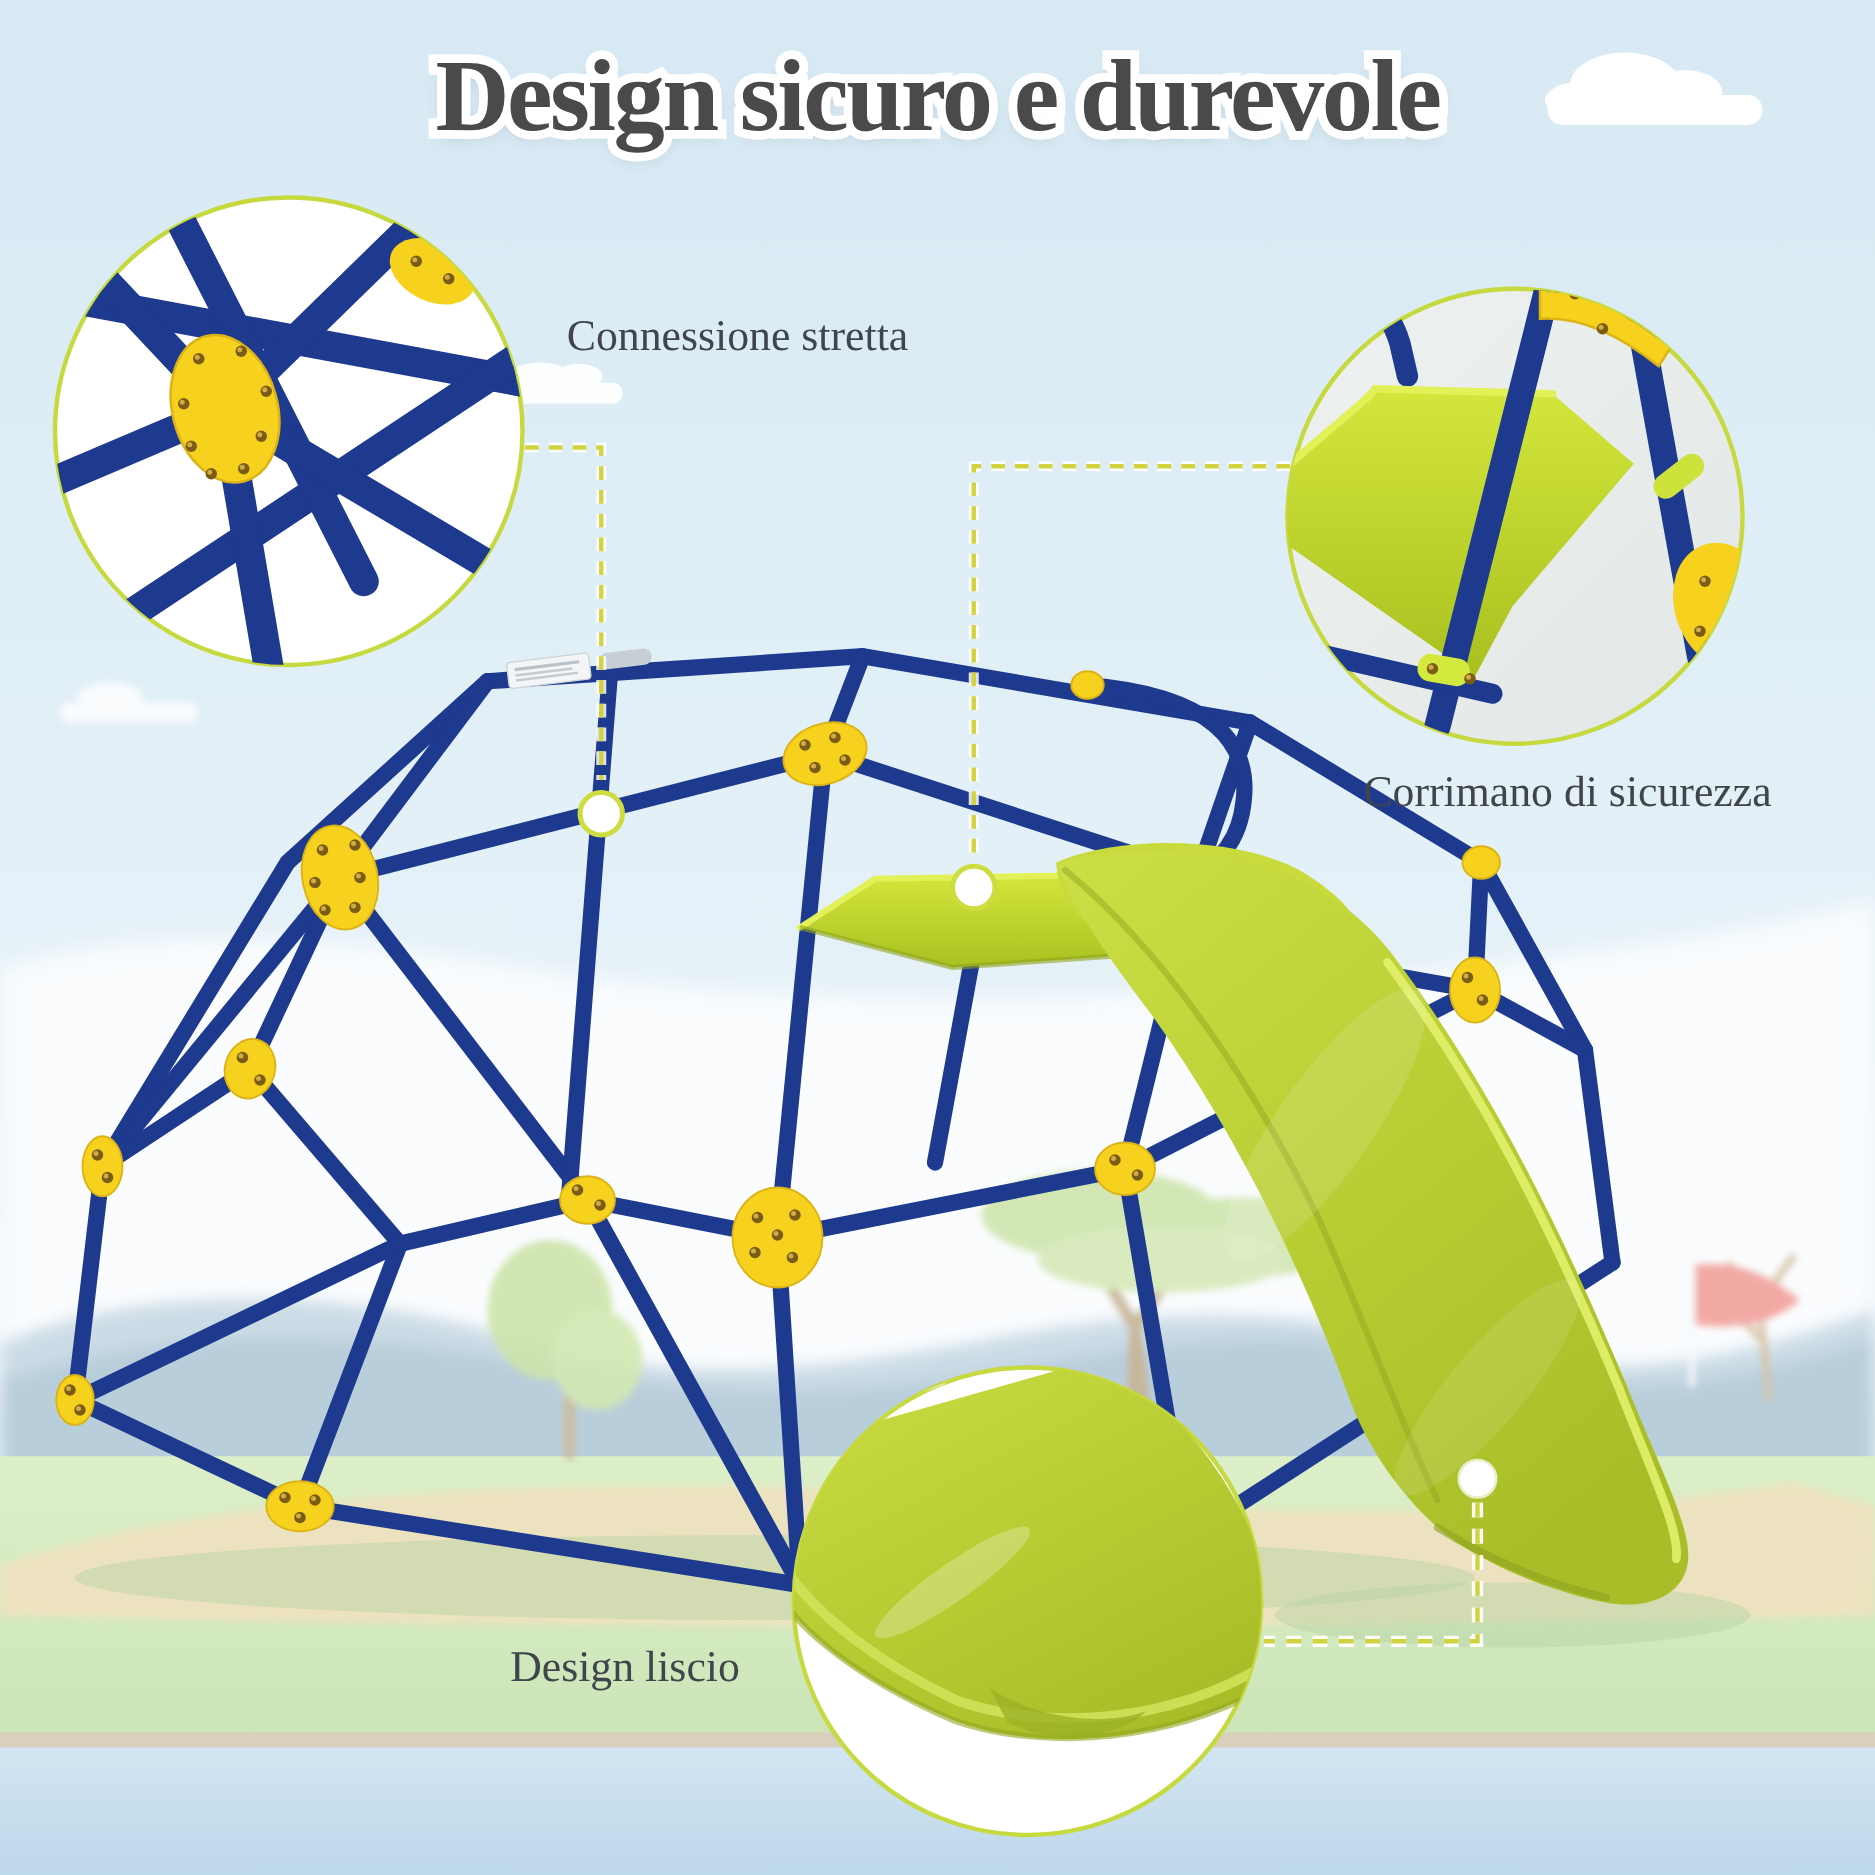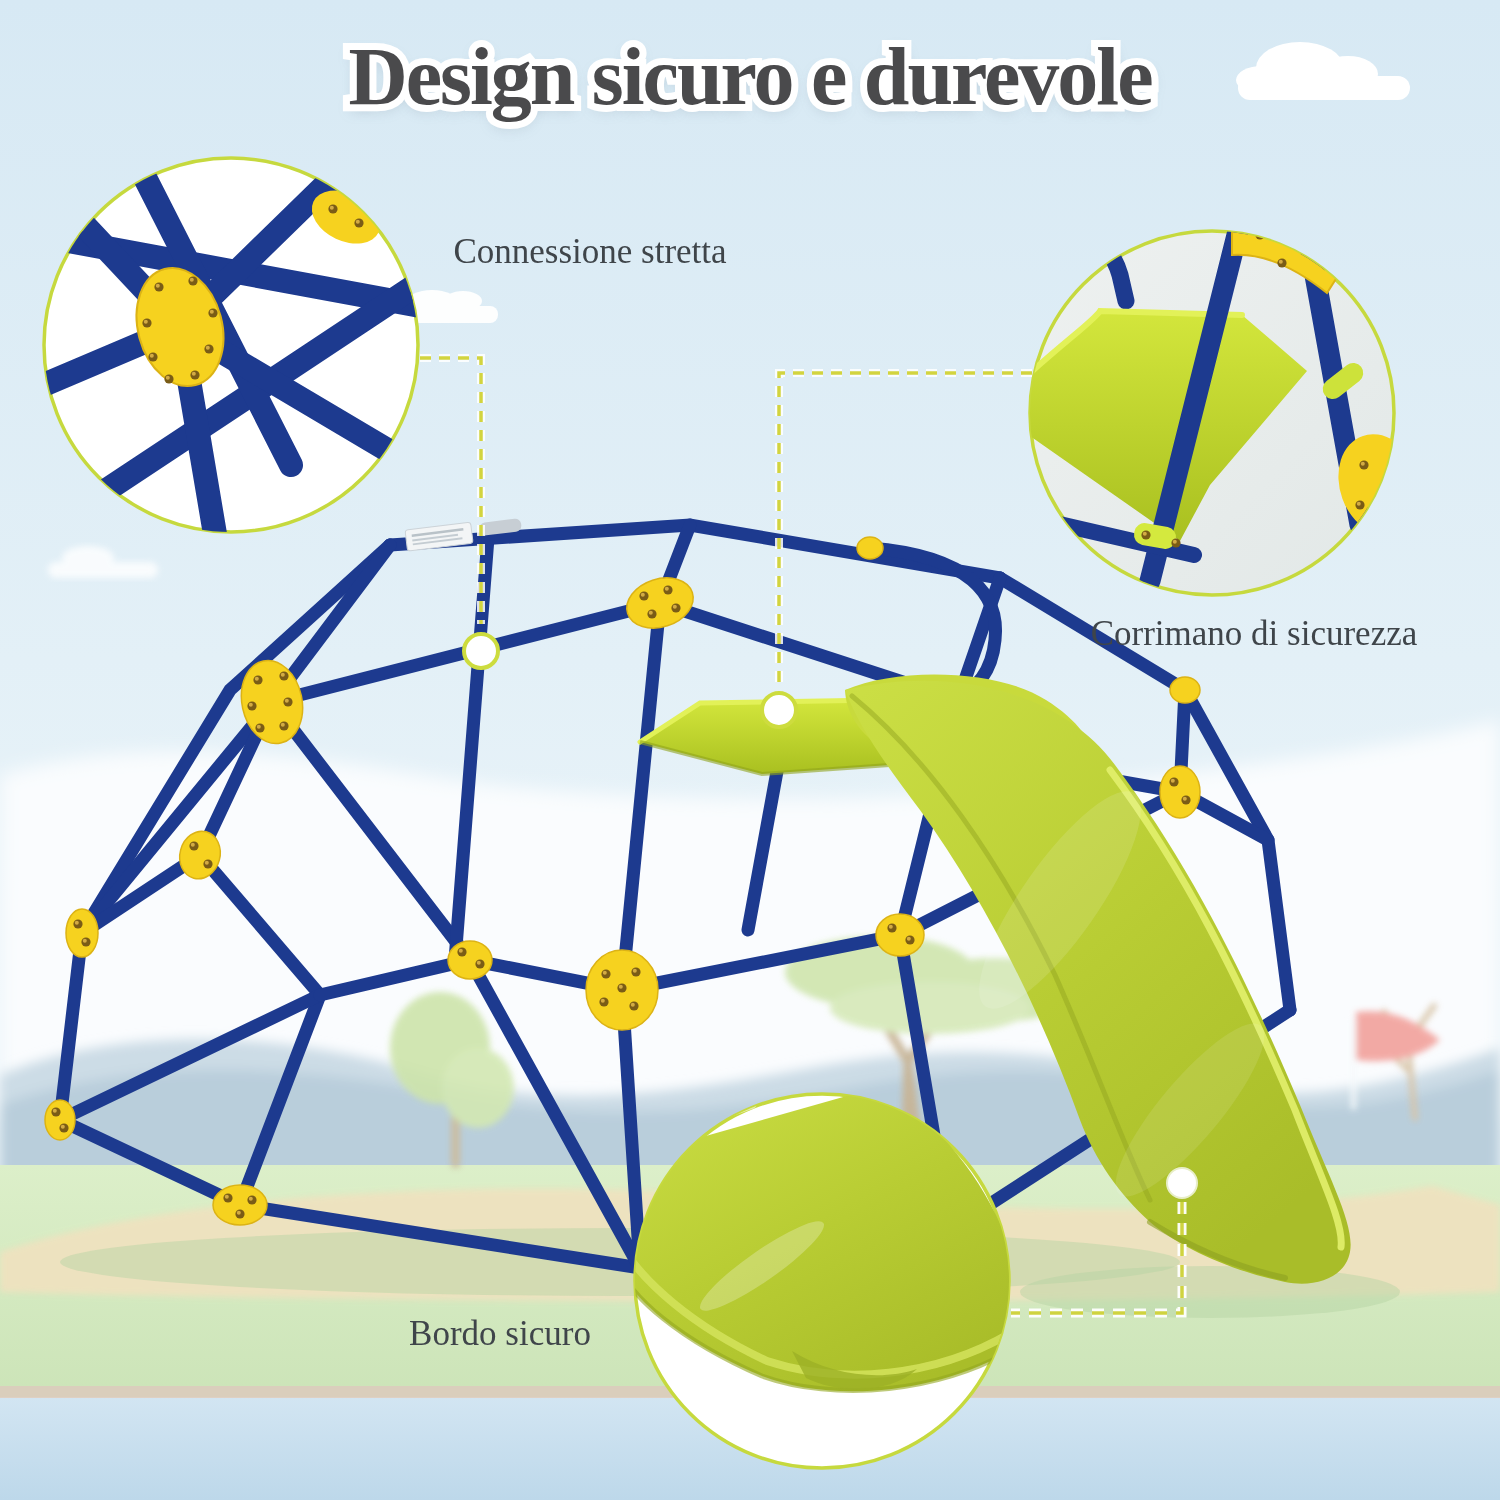--- a/index.html
+++ b/index.html
@@ -7,21 +7,21 @@
          font-family:Liberation Serif, serif;padding-left:20px;}
   #stage svg.scene{position:absolute;left:0;top:0;}
   .title-wrap{position:absolute;left:0;top:30px;width:1500px;text-align:center;pointer-events:none;}
   .title-layer{position:absolute;left:0;top:0;width:100%;
       font-size:82px;font-weight:bold;letter-spacing:-2px;white-space:nowrap;}
   .title-back{-webkit-text-stroke:14px #ffffff;color:#ffffff;
       text-shadow:0 5px 14px rgba(110,130,145,.40), 0 0 6px #fff, 0 0 2px #fff;}
   .title-front{position:relative;color:#4a4a4c;}
   .callout-label{position:absolute;color:#3f454a;font-size:35px;line-height:1.12;
       font-weight:500;text-align:center;}
-  .lbl-connection{left:420px;top:232px;width:340px;}
+  .lbl-connection{left:420px;top:249px;width:340px;}
   .lbl-handrail{left:1084px;top:614px;width:340px;}
   .lbl-edge{left:500px;top:1314px;transform:translateX(-50%);white-space:nowrap;}
 </style>
 </head>
 <body>
 
 <div id="stage">
 
 <svg class="scene" width="1500" height="1500" viewBox="0 0 1500 1500">
   <defs>
@@ -350,14 +350,14 @@
   </g>
 </svg>
 
   <div class="title-wrap">
     <div class="title-layer title-back">Design sicuro e durevole</div>
     <div class="title-layer title-front">Design sicuro e durevole</div>
   </div>
 
   <div class="callout-label lbl-connection">Connessione stretta</div>
   <div class="callout-label lbl-handrail">Corrimano di sicurezza</div>
-  <div class="callout-label lbl-edge">Bordo sicuro</div>
+  <div class="callout-label lbl-edge">Design liscio</div>
 </div>
 
 </body></html>

